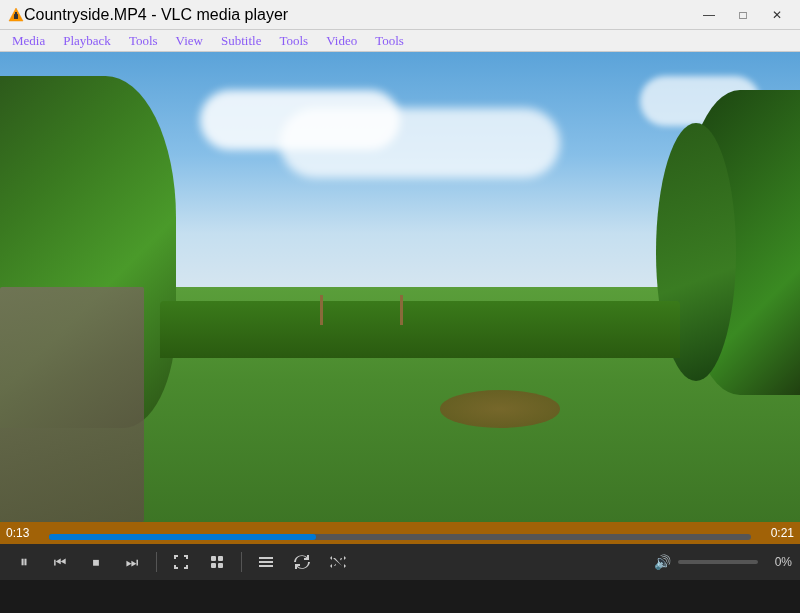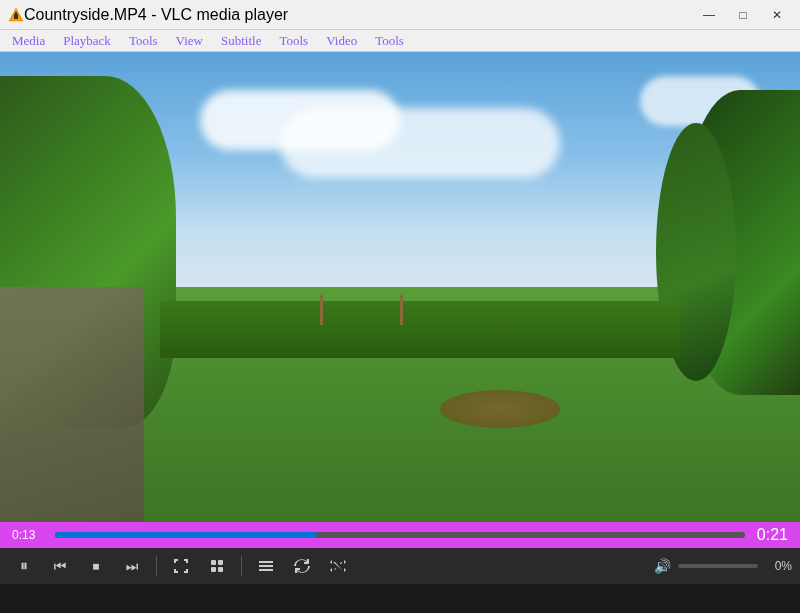--- a/index.html
+++ b/index.html
@@ -104,31 +104,31 @@
       opacity: 0.7;
     }
 
     
     #control-bar {
       background: #2a2a2a; padding: 0;
     }
 
     
     #progress-area {
-      display: flex; align-items: center; padding: 4px 12px; gap: 8px;
-      background: #d946ef;
+      display: flex; align-items: flex-end; padding: 4px 6px; gap: 8px;
+      background: #a16207;
     }
     #time-current { color: #fff; font-size: 12px; min-width: 35px; }
     #progress-track {
       flex: 1; height: 6px; background: #555; border-radius: 3px; cursor: pointer; position: relative;
     }
     #progress-fill {
       height: 100%; background: #0078d4; border-radius: 3px; width: 38%;
     }
-    #time-total { color: #fff; font-size: 16px; min-width: 35px; text-align: right; }
+    #time-total { color: #fff; font-size: 12px; min-width: 35px; text-align: right; }
 
     
     #controls-row {
       display: flex; align-items: center; padding: 4px 8px; gap: 4px; background: #2a2a2a;
     }
     .ctrl-btn {
       width: 32px; height: 28px; display: flex; align-items: center; justify-content: center;
       cursor: pointer; color: #ccc; font-size: 14px; border-radius: 3px; border: none;
       background: transparent;
     }

